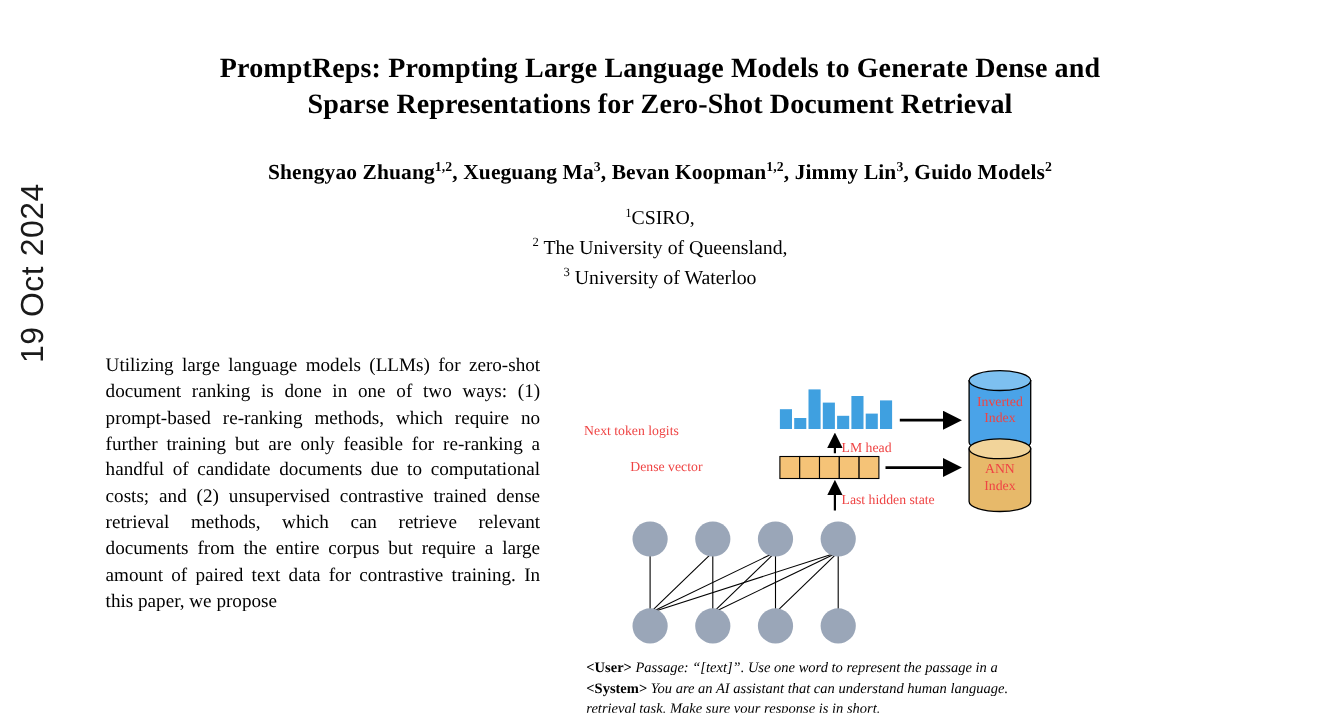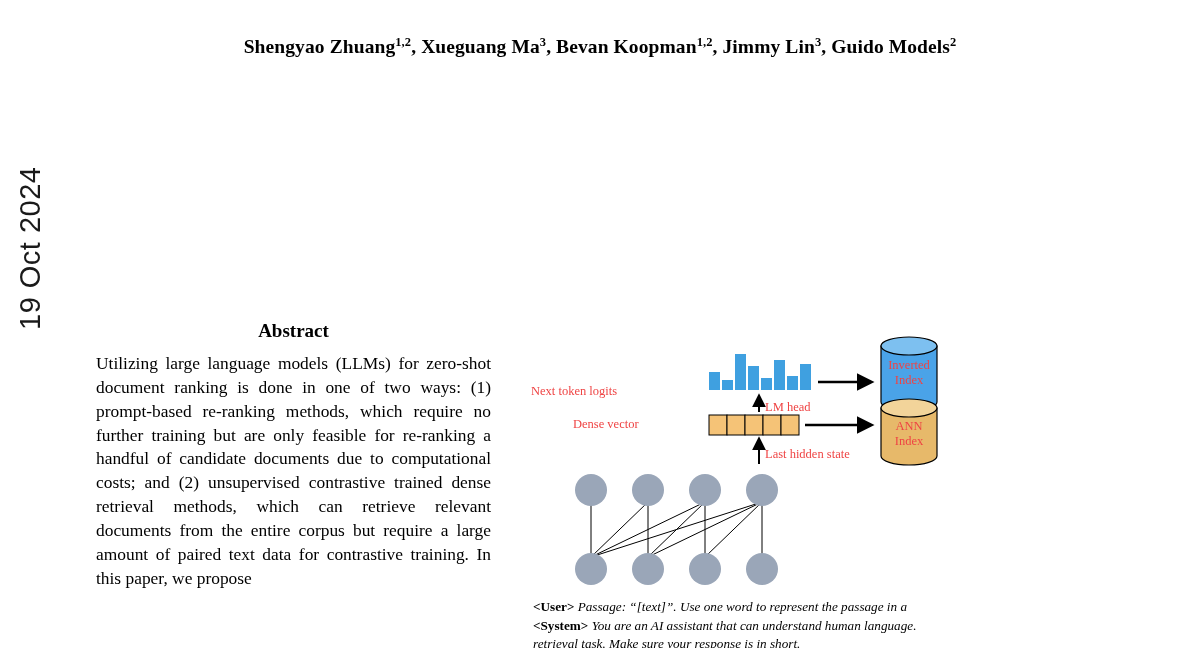--- a/index.html
+++ b/index.html
@@ -139,34 +139,42 @@
     white-space: nowrap;
   }
 </style>
 </head>
 <body>
 
 <div class="date-stamp">19 Oct 2024</div>
 
 <div class="page">
 
+  <h1 class="title">
+    <span>PromptReps: Prompting Large Language Models to Generate Dense and</span><br>
+    <span>Sparse Representations for Zero-Shot Document Retrieval</span>
+  </h1>
 
   <p class="authors">
     <span>Shengyao Zhuang</span><sup>1,2</sup>,
     <span>Xueguang Ma</span><sup>3</sup>,
     <span>Bevan Koopman</span><sup>1,2</sup>,
     <span>Jimmy Lin</span><sup>3</sup>,
     <span>Guido Models</span><sup>2</sup>
   </p>
 
+  <p class="affiliations">
+    <sup>1</sup><span>CSIRO,</span><br>
+    <sup>2</sup> <span>The University of Queensland,</span><br>
+    <sup>3</sup> <span>University of Waterloo</span>
+  </p>
 
   <div class="columns">
 
     <div class="col-left">
-      <div class="abstract-head">Abstract</div>
       <p class="abstract-body">Utilizing large language models (LLMs) for zero-shot document ranking is done in one of two ways: (1) prompt-based re-ranking methods, which require no further training but are only feasible for re-ranking a handful of candidate documents due to computational costs; and (2) unsupervised contrastive trained dense retrieval methods, which can retrieve relevant documents from the entire corpus but require a large amount of paired text data for contrastive training. In this paper, we propose</p>
     </div>
 
     <div class="col-right">
 
       <div class="figure">
         <svg width="500" height="272" viewBox="0 0 500 272">
 
           <g>
             <rect x="176" y="48" width="11" height="18" fill="#3fa0e0"></rect>

